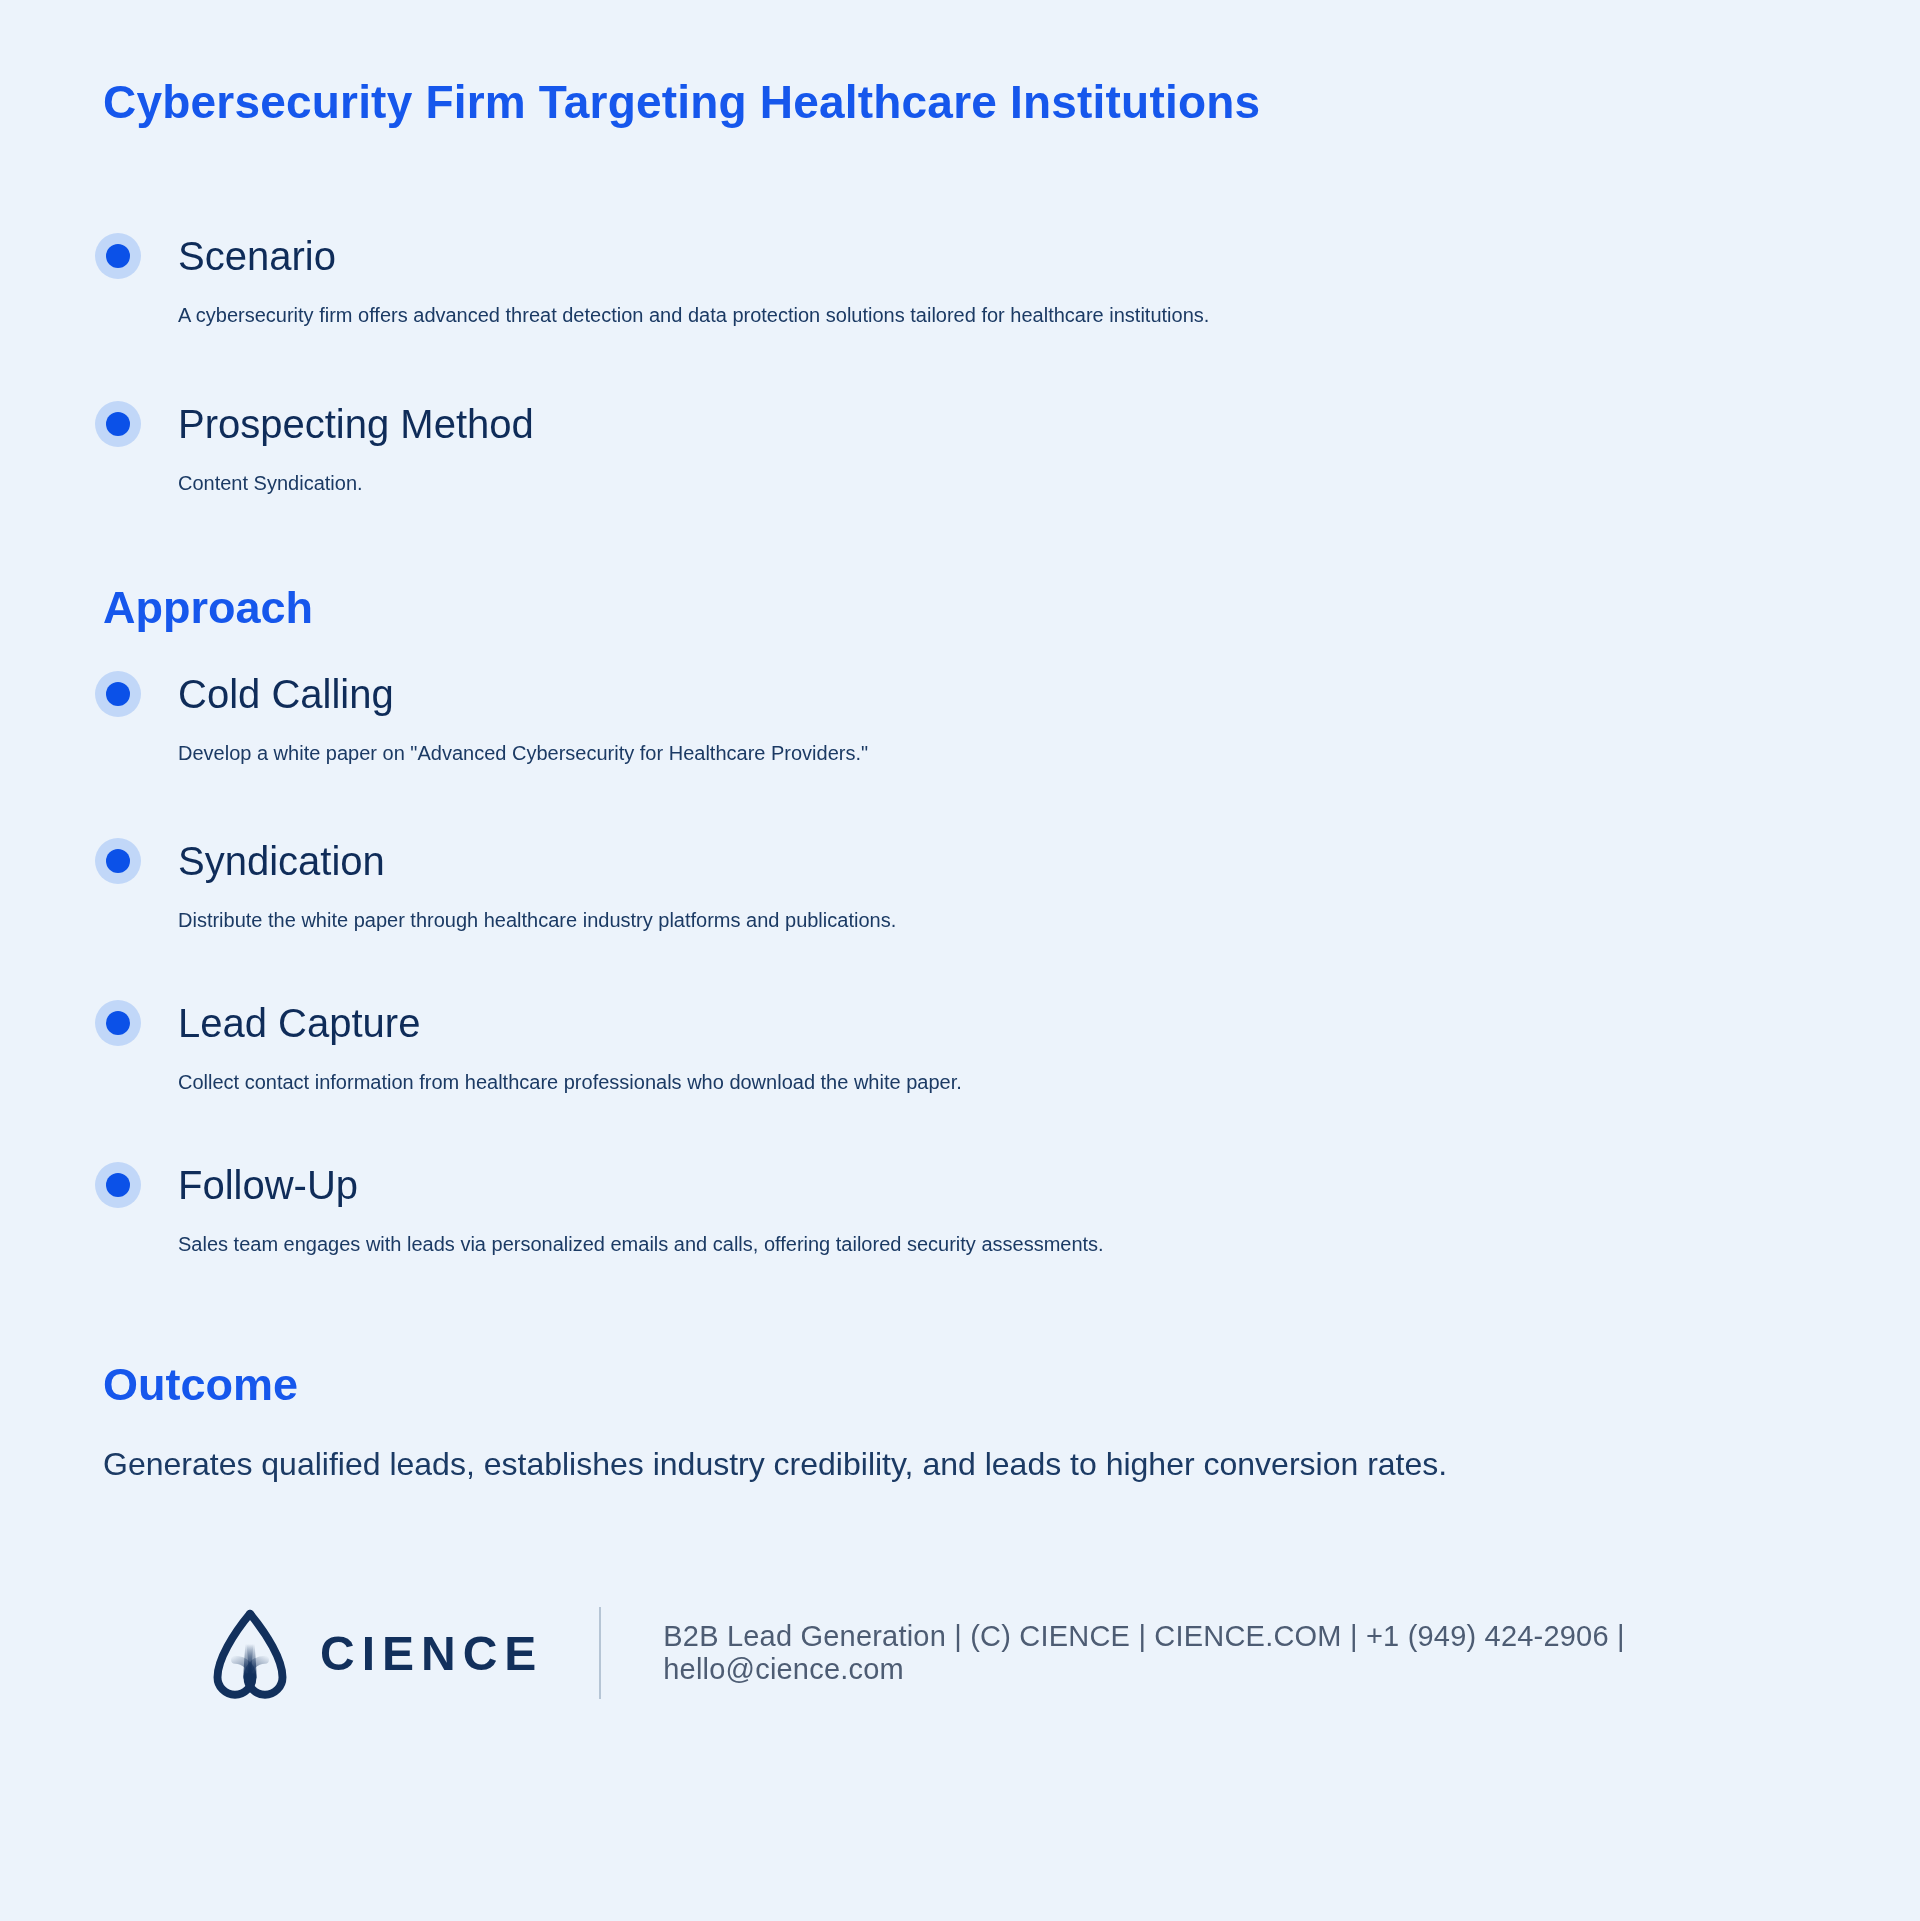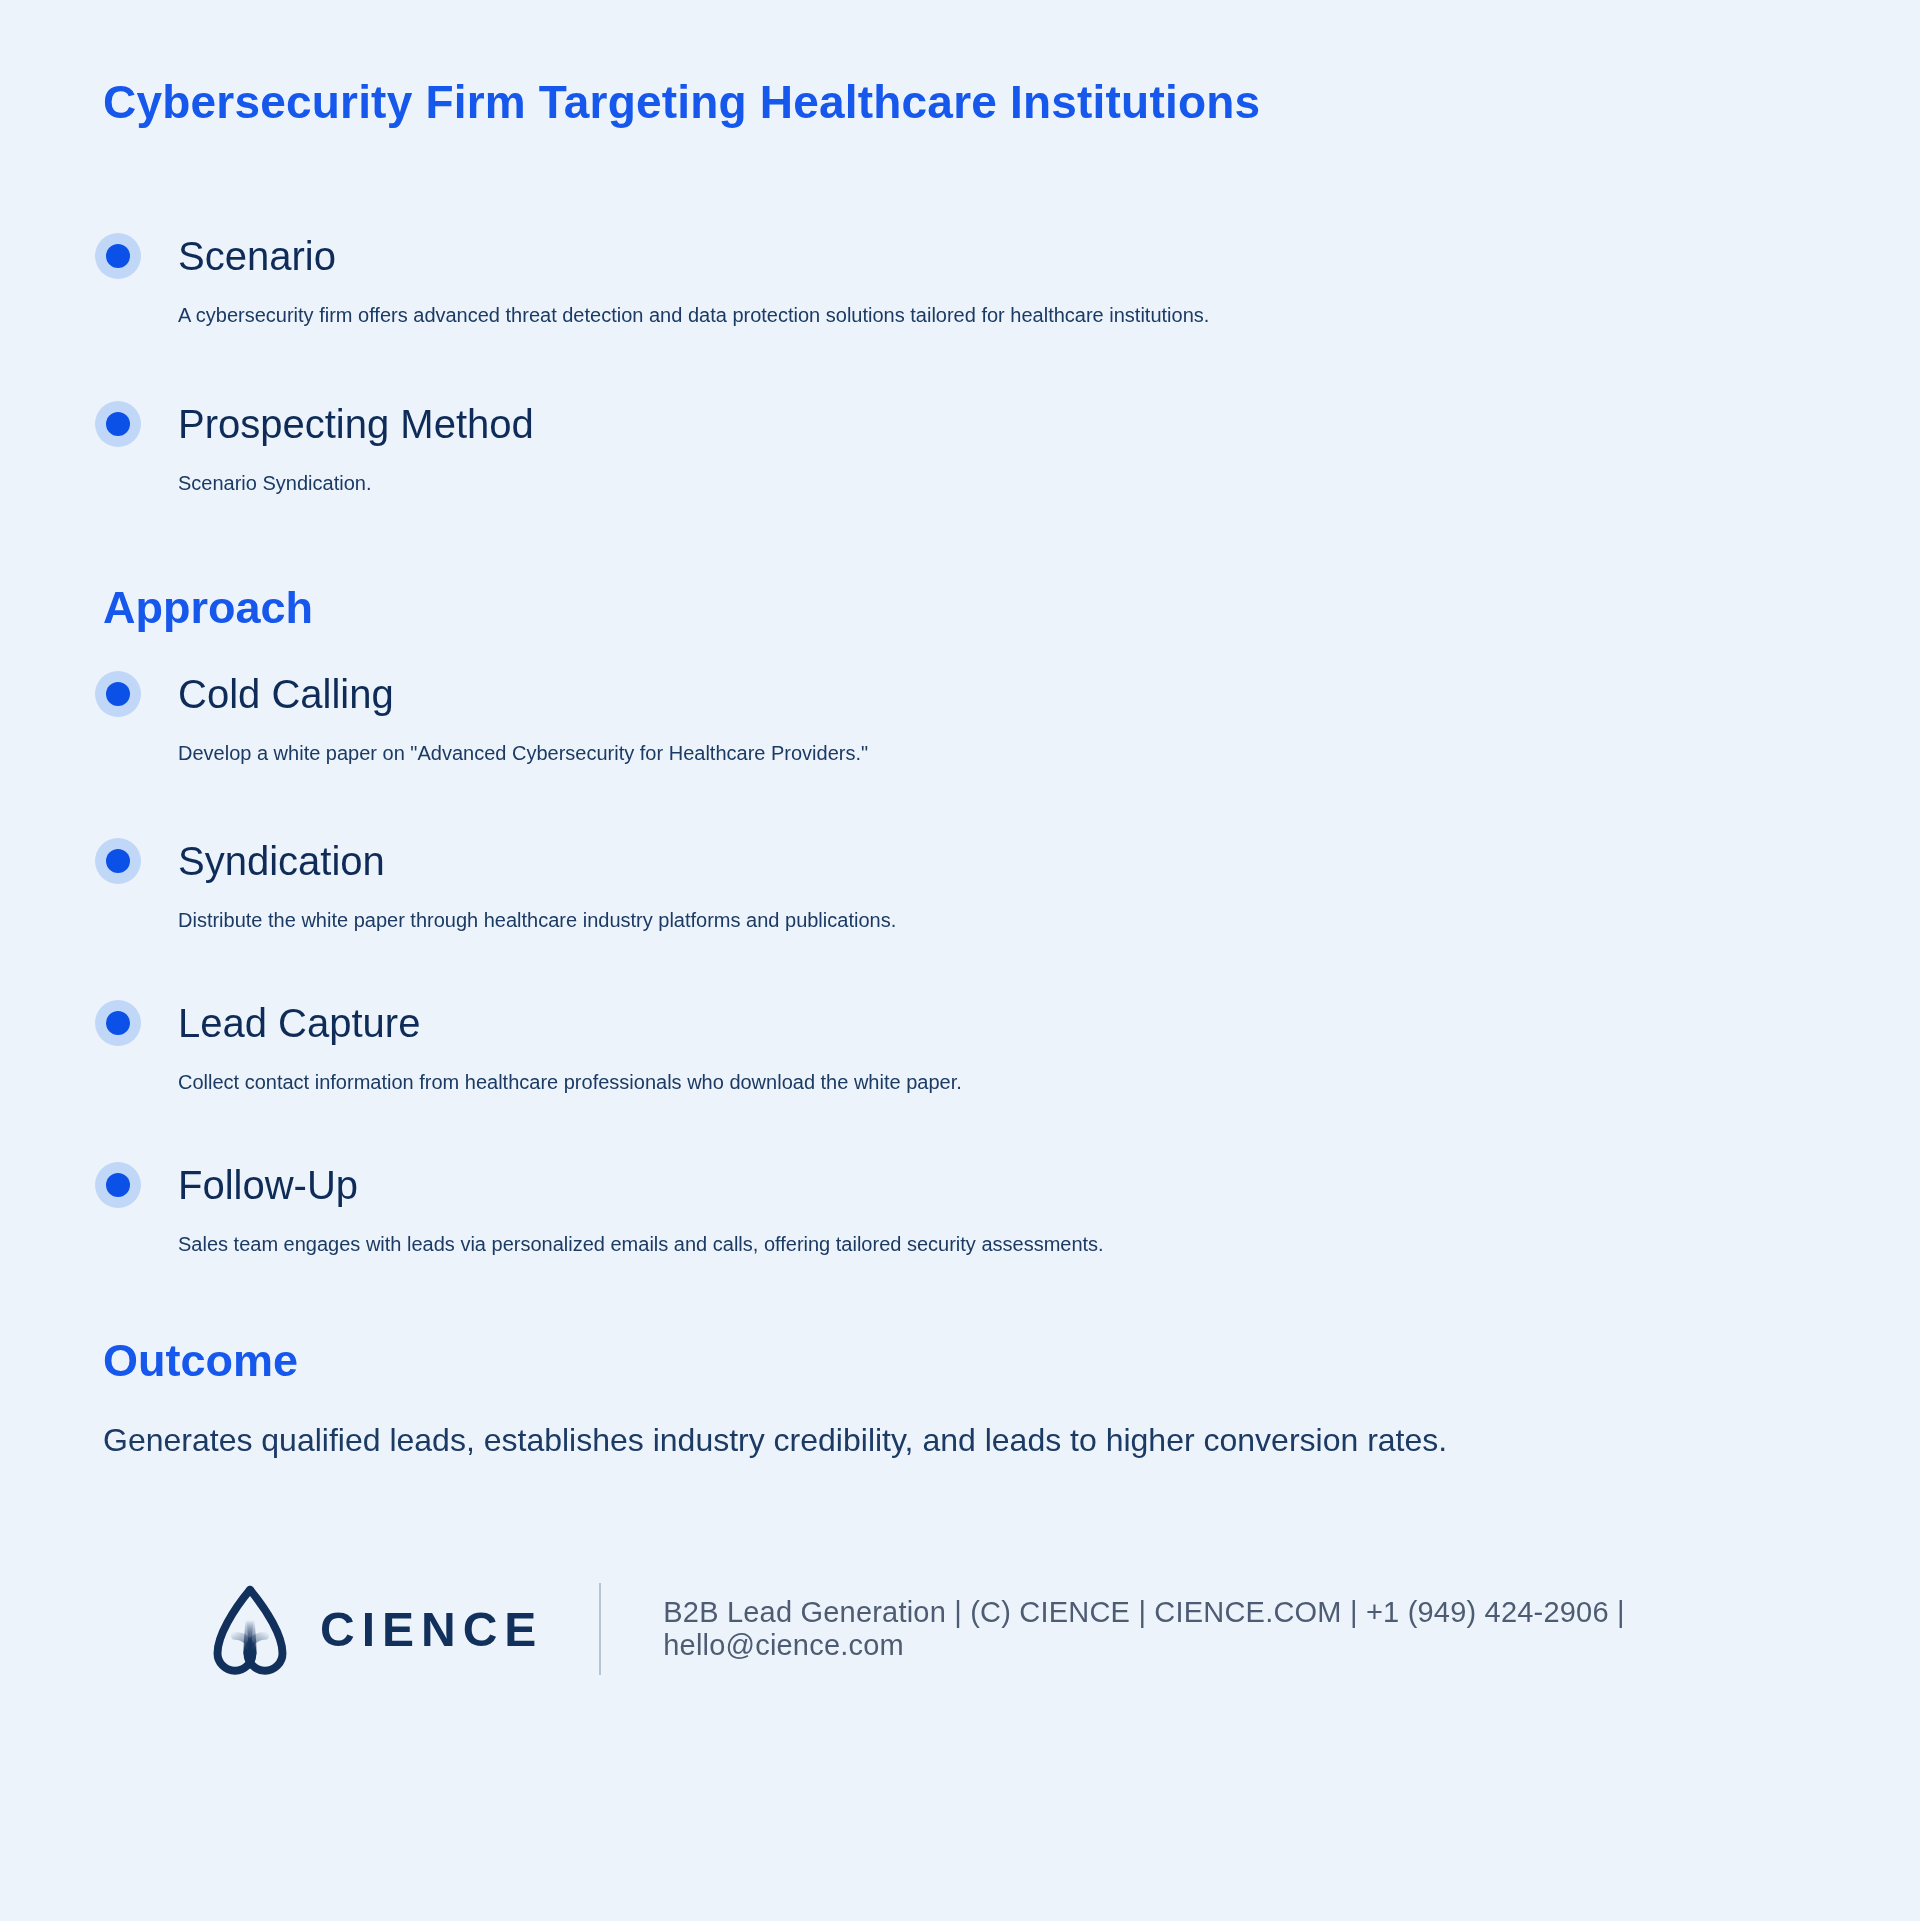--- a/index.html
+++ b/index.html
@@ -53,21 +53,21 @@
   #item-prospecting{margin-top:59px;}
   .section-heading{
     font-size:45px;line-height:54px;font-weight:700;
     color:var(--accent);
   }
   #heading-approach{margin-top:72px;}
   #item-cold-calling{margin-top:35px;}
   #item-syndication{margin-top:58px;}
   #item-lead-capture{margin-top:53px;}
   #item-follow-up{margin-top:53px;}
-  #heading-outcome{margin-top:64px;}
+  #heading-outcome{margin-top:88px;}
   .outcome-body{
     margin-top:26px;
     font-size:32px;line-height:52px;
     color:var(--body-navy);
   }
   .footer{
     margin-top:110px;margin-left:97px;
     display:flex;align-items:center;
   }
   .brand{display:flex;align-items:center;}
@@ -99,21 +99,21 @@
           <span class="dot"></span>
         </span>
       <h2 class="item-heading">Scenario</h2>
       <p class="item-body">A cybersecurity firm offers advanced threat detection and data protection solutions tailored for healthcare institutions.</p>
     </div>
     <div class="item" id="item-prospecting">
       <span class="bullet">
           <span class="dot"></span>
         </span>
       <h2 class="item-heading">Prospecting Method</h2>
-      <p class="item-body">Scenario Syndication.</p>
+      <p class="item-body">Content Syndication.</p>
     </div>
   </section>
 
   <h2 class="section-heading" id="heading-approach">Approach</h2>
 
   <section>
     <div class="item" id="item-cold-calling">
       <span class="bullet">
           <span class="dot"></span>
         </span>

